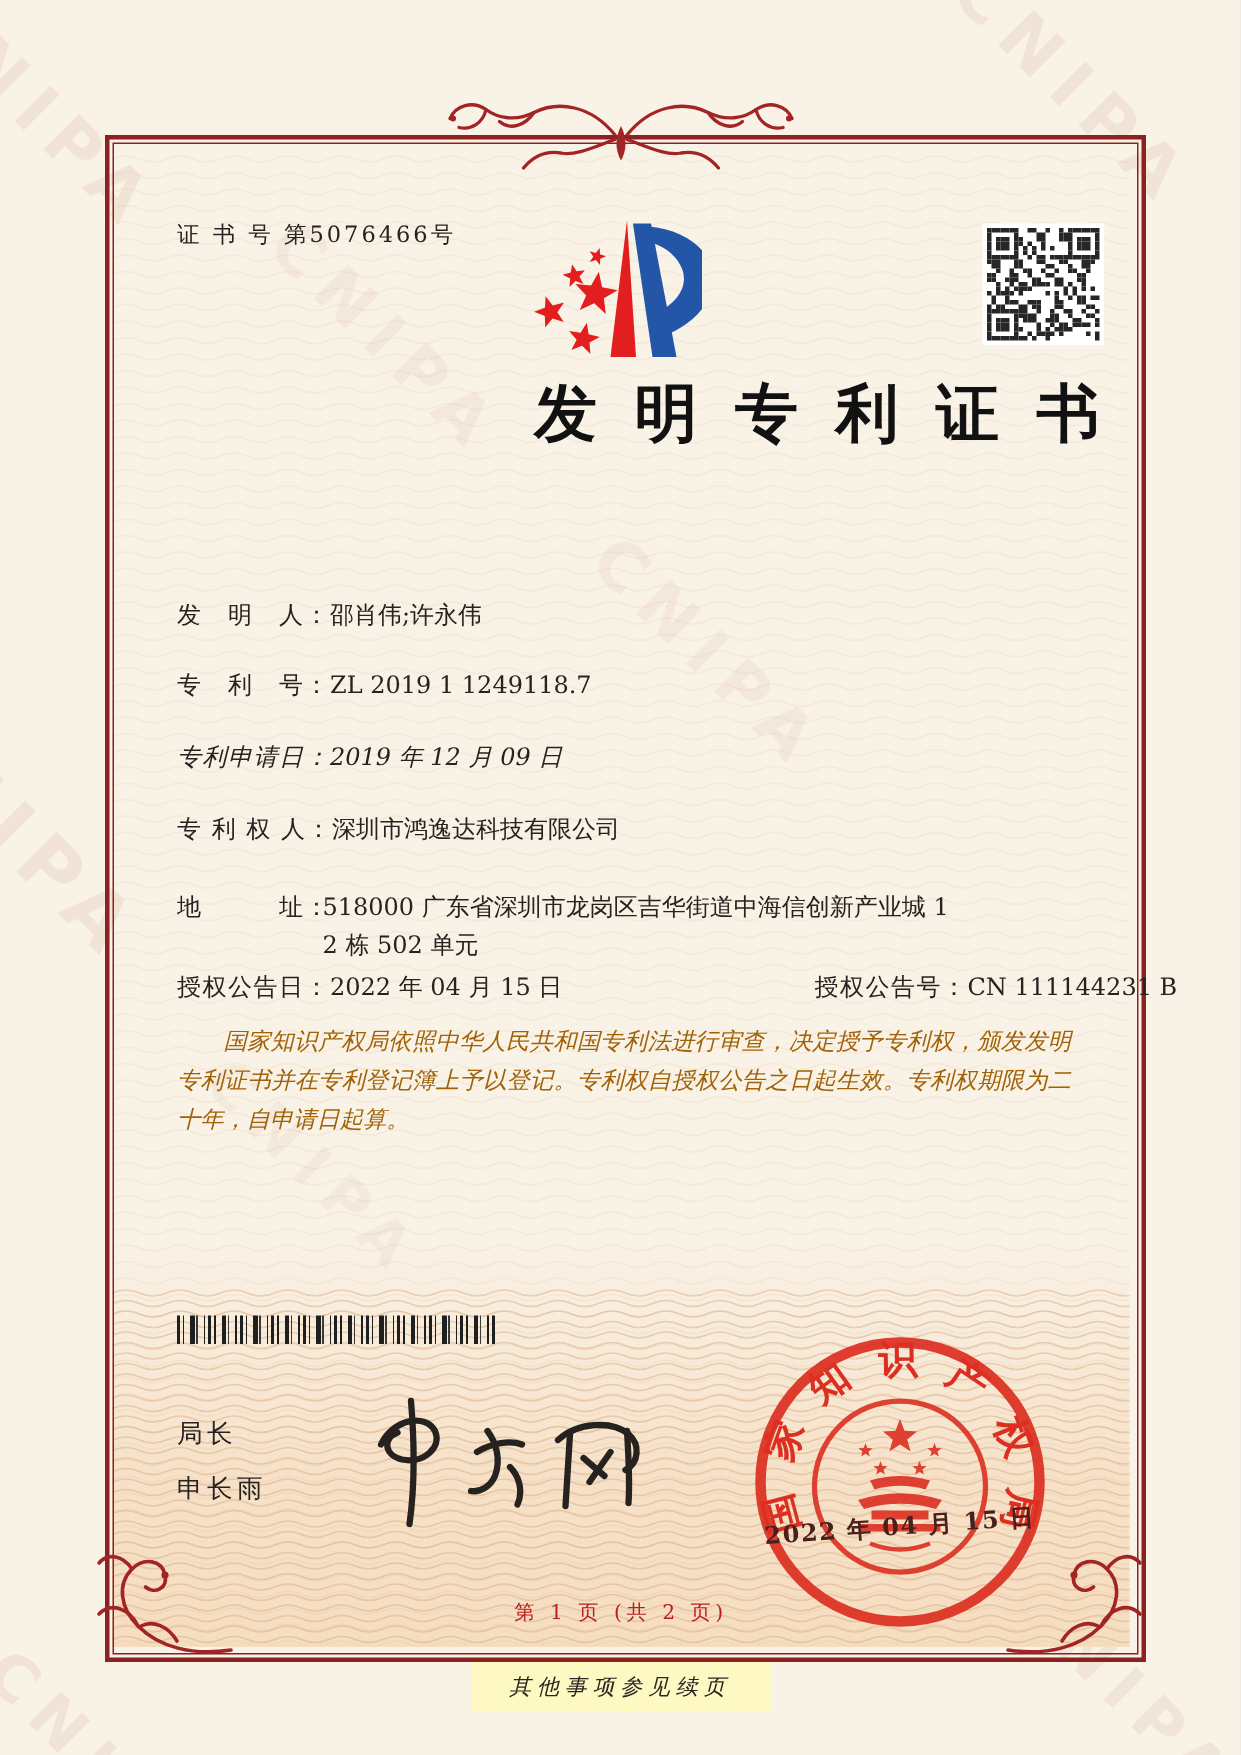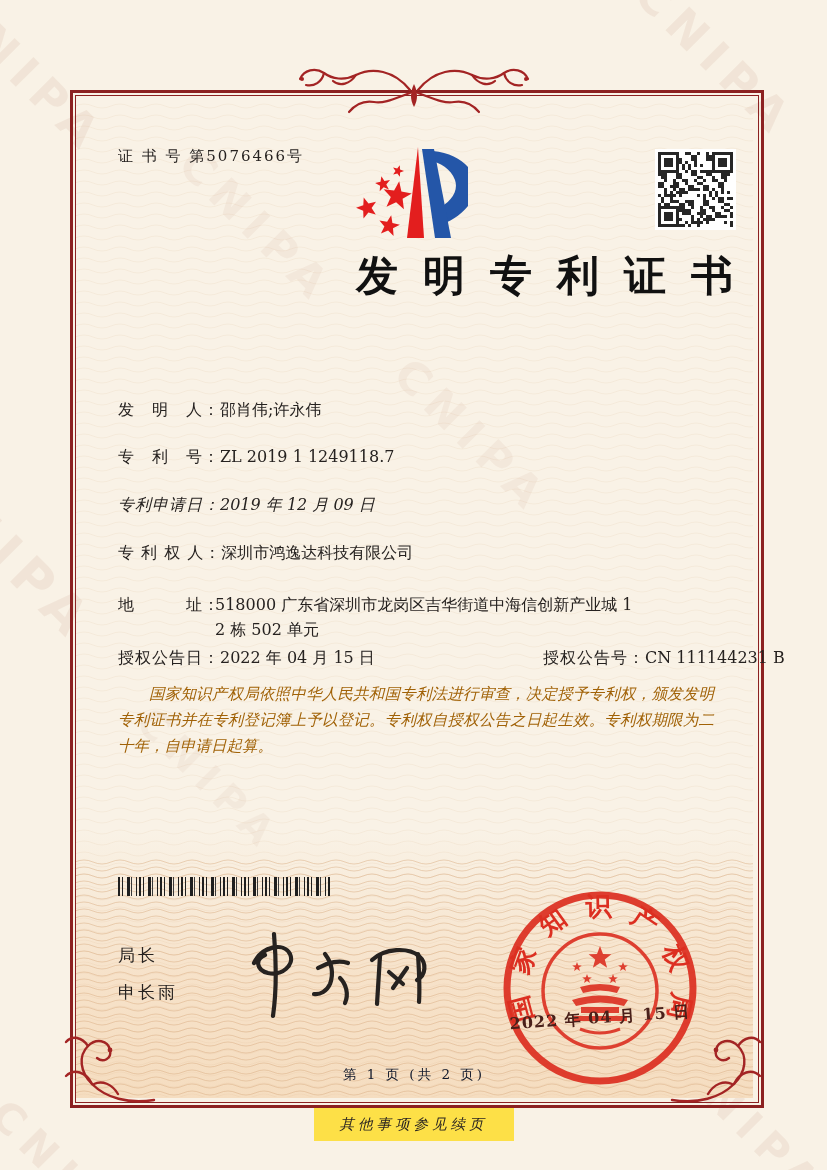--- a/index.html
+++ b/index.html
@@ -43,23 +43,23 @@
     background-image:repeating-linear-gradient(90deg,
       #1f1f1f 0 2px,transparent 2px 4px,#1f1f1f 4px 5px,transparent 5px 9px,
       #1f1f1f 9px 12px,transparent 12px 13px,#3a3a3a 13px 14px,transparent 14px 18px,
       #1f1f1f 18px 19px,transparent 19px 21px);}
   .sig-label{left:118px;top:944px;font-size:17px;letter-spacing:3px;}
   .sig-name{left:118px;top:981px;font-size:17px;letter-spacing:3px;}
   .sig-svg{left:222px;top:918px;}
   .seal{left:500px;top:888px;width:200px;height:200px;z-index:4;}
   .seal-date{position:absolute;left:505px;top:1008px;width:190px;text-align:center;z-index:5;
     font-size:16px;font-weight:bold;color:#4a201a;letter-spacing:1px;transform:rotate(-4deg);}
-  .page-info{left:70px;top:1066px;width:688px;text-align:center;font-size:13.5px;letter-spacing:3px;color:#0f172a;}
+  .page-info{left:70px;top:1066px;width:688px;text-align:center;font-size:13.5px;letter-spacing:3px;color:#b91c1c;}
   .note-box{position:absolute;left:50%;top:1108px;transform:translateX(-50%);z-index:4;
-    background:#fde047;padding:7px 26px;font-size:14.5px;letter-spacing:4px;font-style:italic;color:#2a2522;}
+    background:#fef9c3;padding:7px 26px;font-size:14.5px;letter-spacing:4px;font-style:italic;color:#2a2522;}
 </style>
 </head>
 <body>
 
 <div class="page">
 
   <span class="wm" style="left:-28px;top:-18px;font-size:46px;">CNIPA</span>
   <span class="wm" style="left:662px;top:-34px;font-size:46px;">CNIPA</span>
   <span class="wm" style="left:205px;top:138px;font-size:44px;opacity:.12;">CNIPA</span>
   <span class="wm" style="left:420px;top:348px;font-size:44px;opacity:.12;">CNIPA</span>

